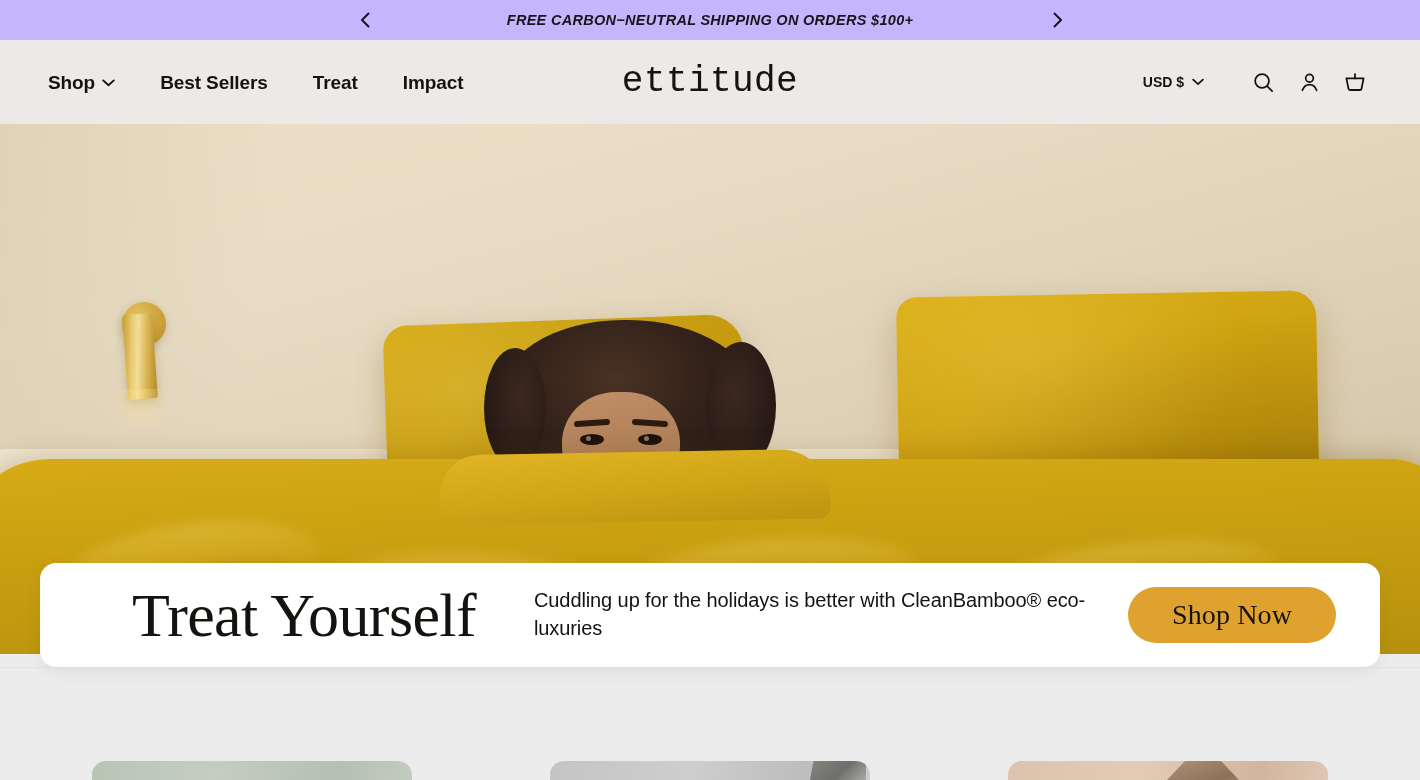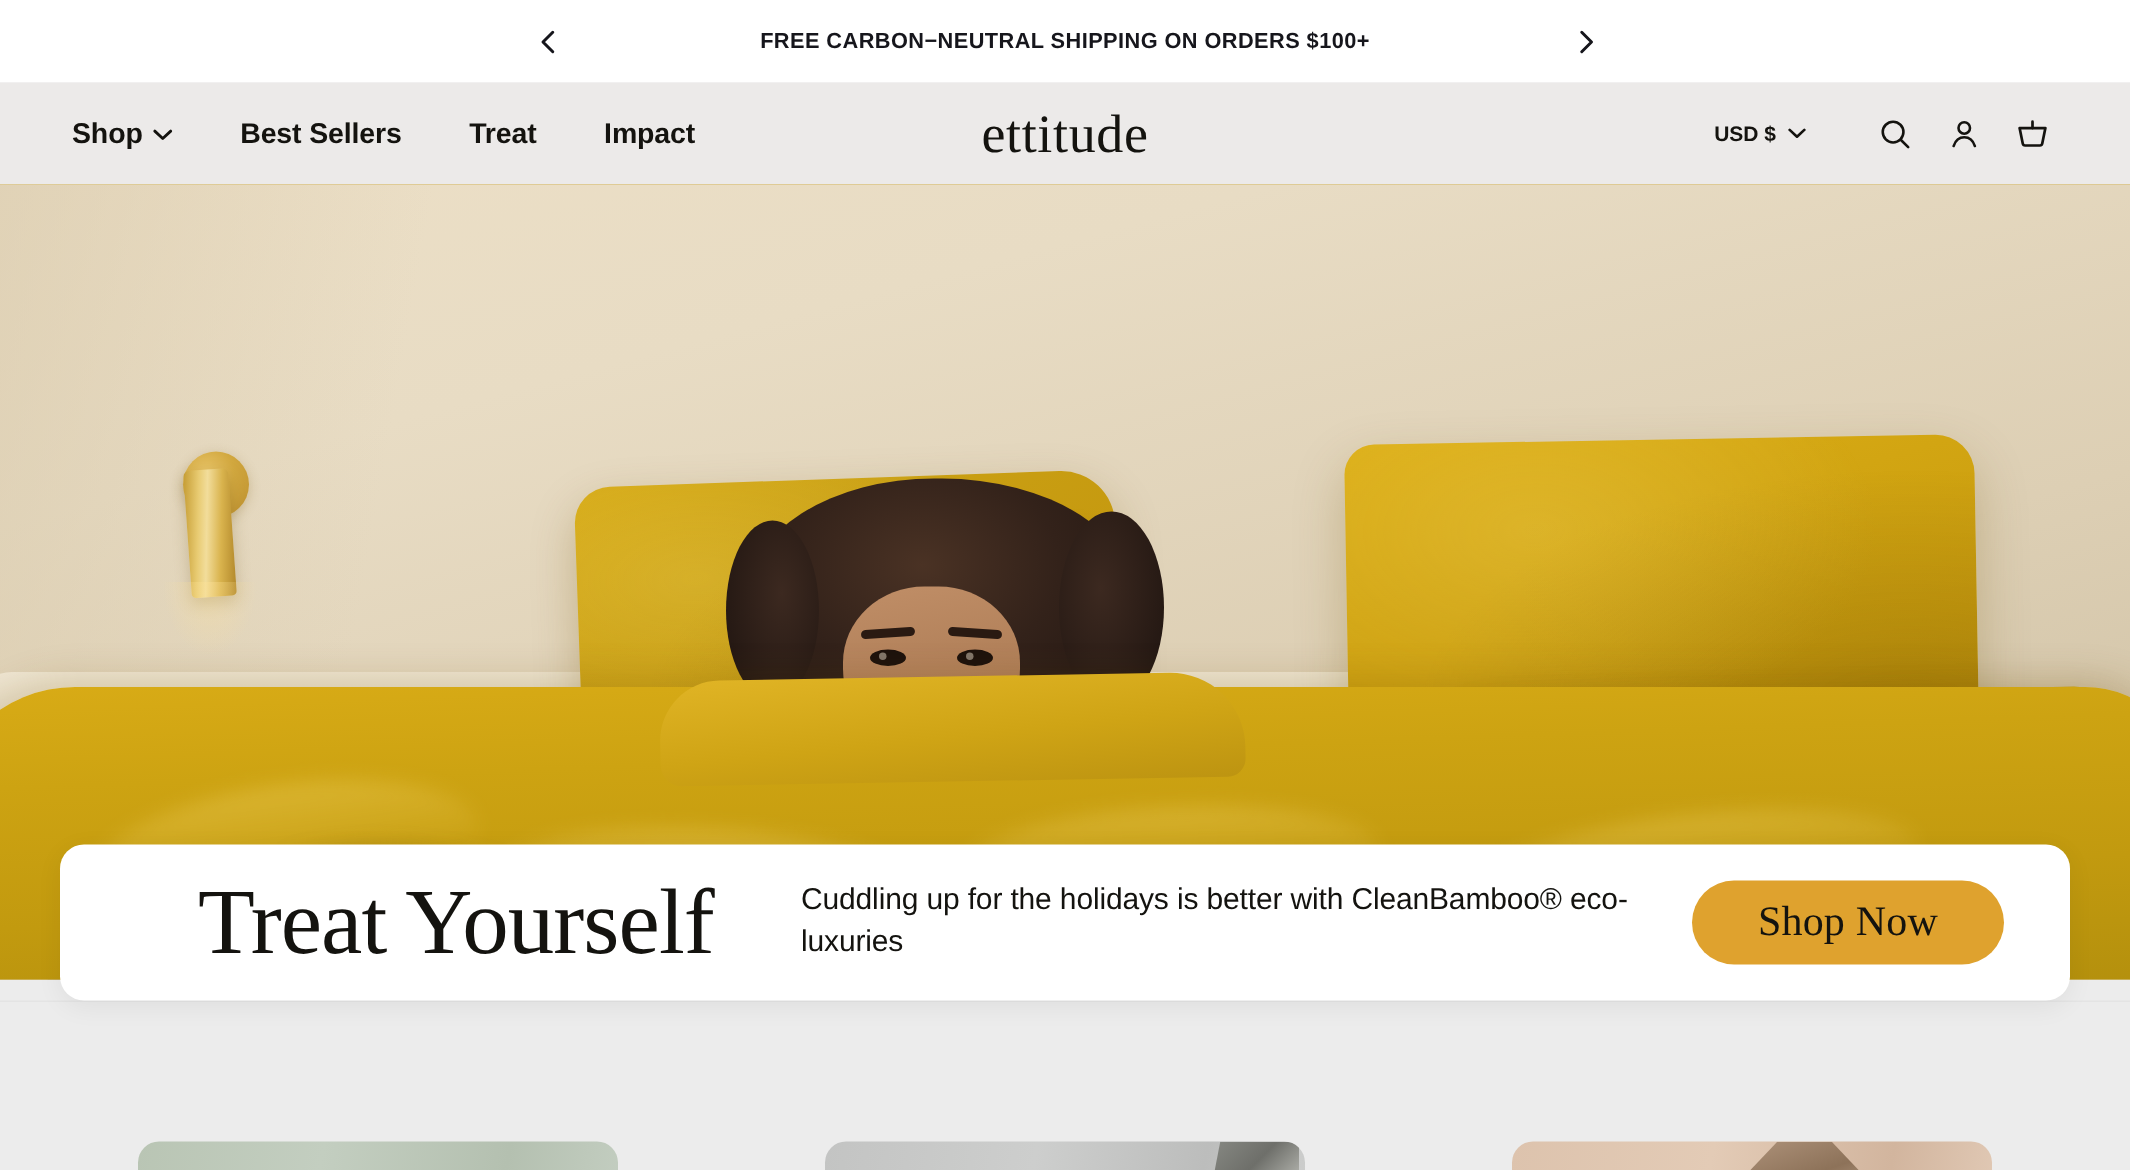--- a/index.html
+++ b/index.html
@@ -20,26 +20,27 @@
   .page {
     width: 1420px;
     height: 780px;
     position: relative;
     overflow: hidden;
     background: #ececec;
   }
 
   
   .announce {
-    height: 55px;
-    background: #ffffff;
+    height: 40px;
+    background: #c4b5fd;
     display: flex;
     align-items: center;
     justify-content: center;
     position: relative;
+    font-style: italic;
   }
   .announce-text {
     font-size: 14.5px;
     font-weight: 700;
     letter-spacing: 0.02em;
     color: #16161c;
     text-align: center;
   }
   .announce-arrow {
     position: absolute;
@@ -54,21 +55,21 @@
     background: none;
     border: none;
     color: #16161c;
   }
   .announce-arrow.prev { left: 352px; }
   .announce-arrow.next { left: 1044px; }
   .announce-arrow svg { display: block; }
 
   
   .header {
-    height: 68px;
+    height: 84px;
     background: #eceae9;
     display: flex;
     align-items: center;
     position: relative;
     padding: 0 48px 0 48px;
   }
   .nav-left {
     display: flex;
     align-items: center;
     gap: 0;
@@ -95,21 +96,21 @@
 
   .logo {
     position: absolute;
     left: 50%;
     top: 50%;
     transform: translate(-50%, -50%);
     font-size: 36px;
     font-weight: 300;
     letter-spacing: 0.012em;
     color: #14130f;
-    font-family: Liberation Serif, serif;
+    font-family: Liberation Mono, monospace;
     line-height: 1;
     cursor: pointer;
     text-decoration: none;
   }
 
   .nav-right {
     margin-left: auto;
     display: flex;
     align-items: center;
     gap: 0;

